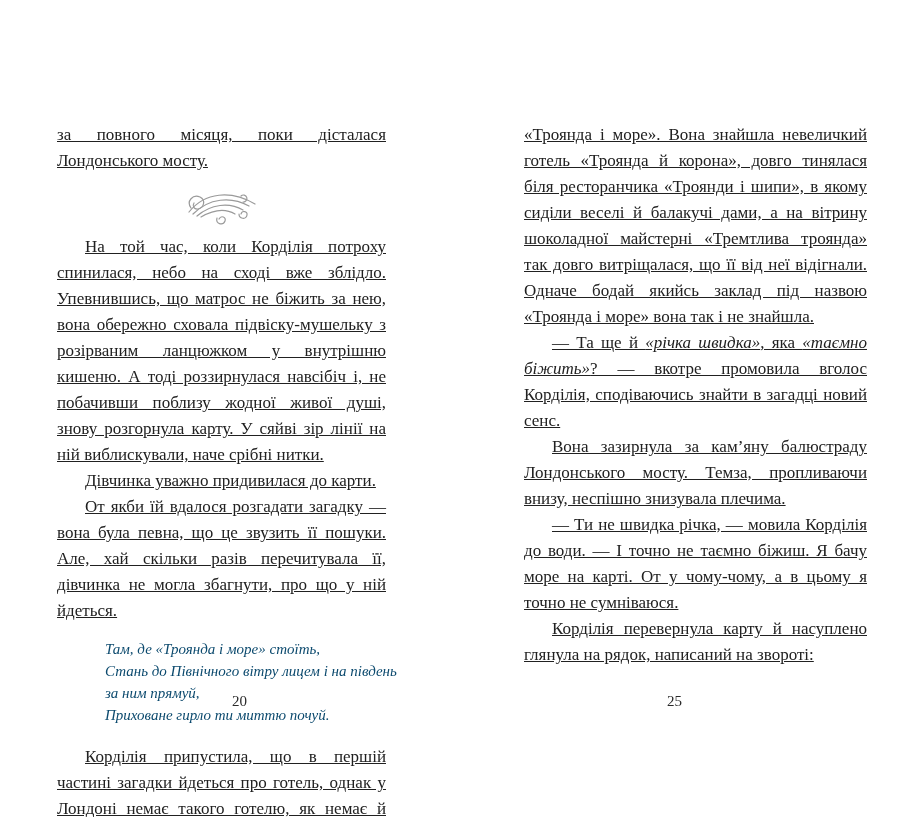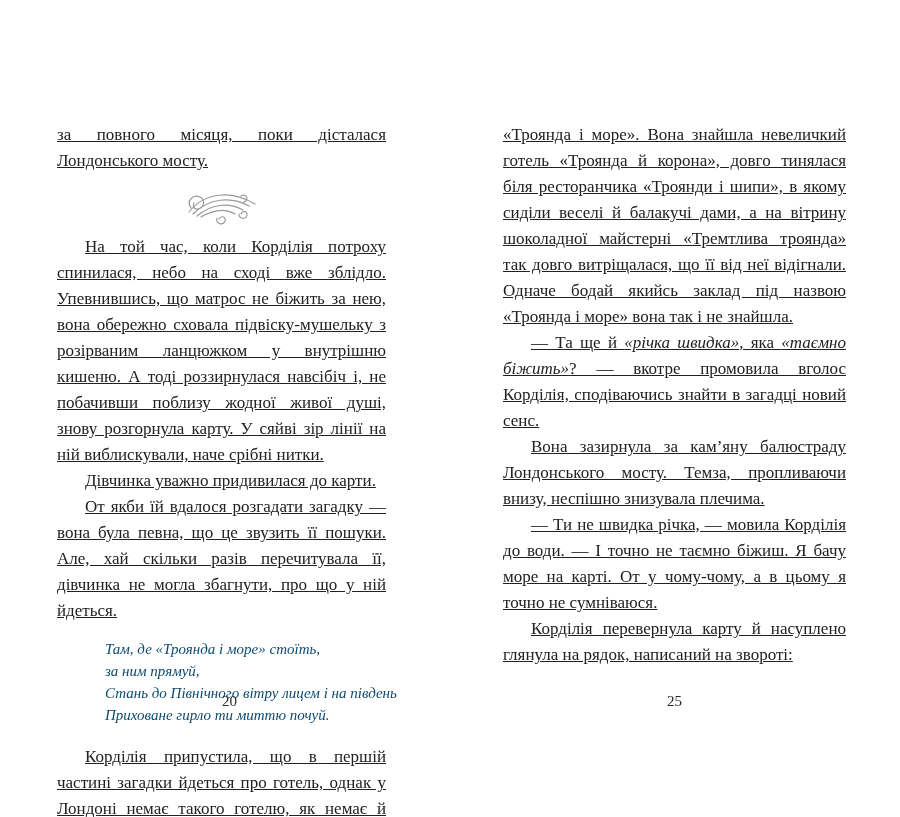--- a/index.html
+++ b/index.html
@@ -14,21 +14,21 @@
     background: #ffffff;
     color: #212121;
     font-family: "Liberation Serif", "DejaVu Serif", serif;
     overflow: hidden;
   }
   .page {
     position: absolute;
     top: 122px;
   }
   .page-left  { left: 57px;  width: 329px; }
-  .page-right { left: 503px; width: 343px; }
+  .page-right { left: 524px; width: 343px; }
 
   .page-body p {
     margin: 0;
     font-size: 17px;
     line-height: 26px;
     text-align: justify;
     hyphens: auto;
     text-decoration: underline;
     -webkit-hyphens: auto;
   }
@@ -52,21 +52,21 @@
 
   .em { font-style: italic; }
 
   .page-number {
     position: absolute;
     top: 693px;
     font-size: 15px;
     text-align: center;
     color: #2a2a2a;
   }
-  .page-number-left  { left: 65px;  width: 329px; text-align: center; }
+  .page-number-left  { left: 75px;  width: 329px; text-align: center; }
   .page-number-right { left: 503px; width: 343px; }
 </style>
 </head>
 <body>
 
 <div class="spread">
 
   <div class="page page-left">
     <div class="page-body">
       <p>за повного місяця, поки дісталася Лондонського мосту.</p>
@@ -87,22 +87,22 @@
           </svg>
         </span>
       </div>
 
       <p class="para-indent">На той час, коли Корділія потроху спинилася, небо на сході вже зблідло. Упевнившись, що матрос не біжить за нею, вона обережно сховала підвіску-мушельку з розірваним ланцюжком у внутрішню кишеню. А тоді роззирнулася навсібіч і, не побачивши поблизу жодної живої душі, знову розгорнула карту. У сяйві зір лінії на ній виблискували, наче срібні нитки.</p>
       <p class="para-indent">Дівчинка уважно придивилася до карти.</p>
       <p class="para-indent">От якби їй вдалося розгадати загадку — вона була певна, що це звузить її пошуки. Але, хай скільки разів перечитувала її, дівчинка не могла збагнути, про що у ній йдеться.</p>
 
       <div class="verse">
         <div class="verse-line">Там, де «Троянда і море» стоїть,</div>
+        <div class="verse-line">Стань до Північного вітру лицем і на південь</div>
         <div class="verse-line">за ним прямуй,</div>
-        <div class="verse-line">Стань до Північного вітру лицем і на південь</div>
         <div class="verse-line">Приховане гирло ти миттю почуй.</div>
       </div>
 
       <p class="para-indent">Корділія припустила, що в першій частині загадки йдеться про готель, однак у Лондоні немає такого готелю, як немає й шинку, кав’ярні чи кафе з назвою</p>
     </div>
   </div>
 
   <div class="page page-right">
     <div class="page-body">
       <p>«Троянда і море». Вона знайшла невеличкий готель «Троянда й корона», довго тинялася біля ресторанчика «Троянди і шипи», в якому сиділи веселі й балакучі дами, а на вітрину шоколадної майстерні «Тремтлива троянда» так довго витріщалася, що її від неї відігнали. Одначе бодай якийсь заклад під назвою «Троянда і море» вона так і не знайшла.</p>

